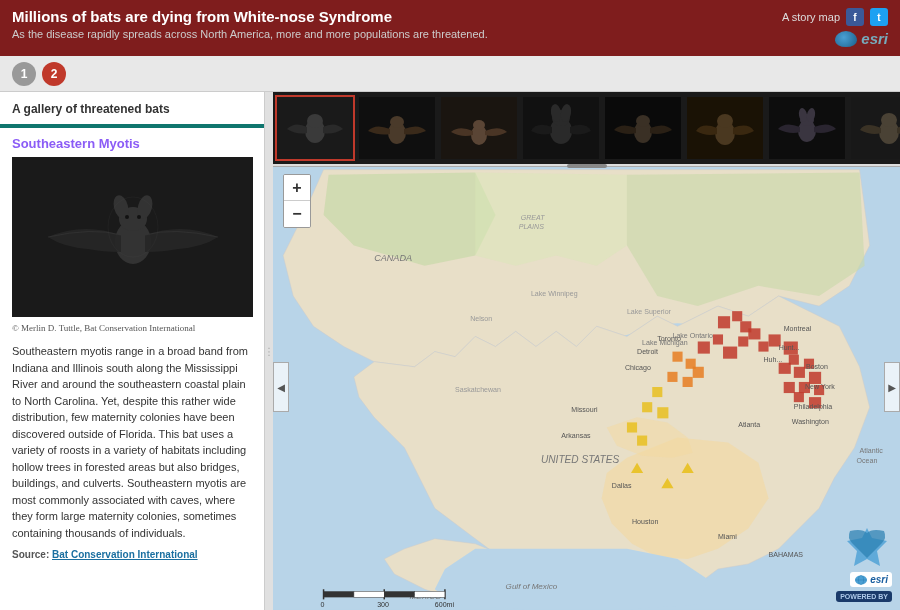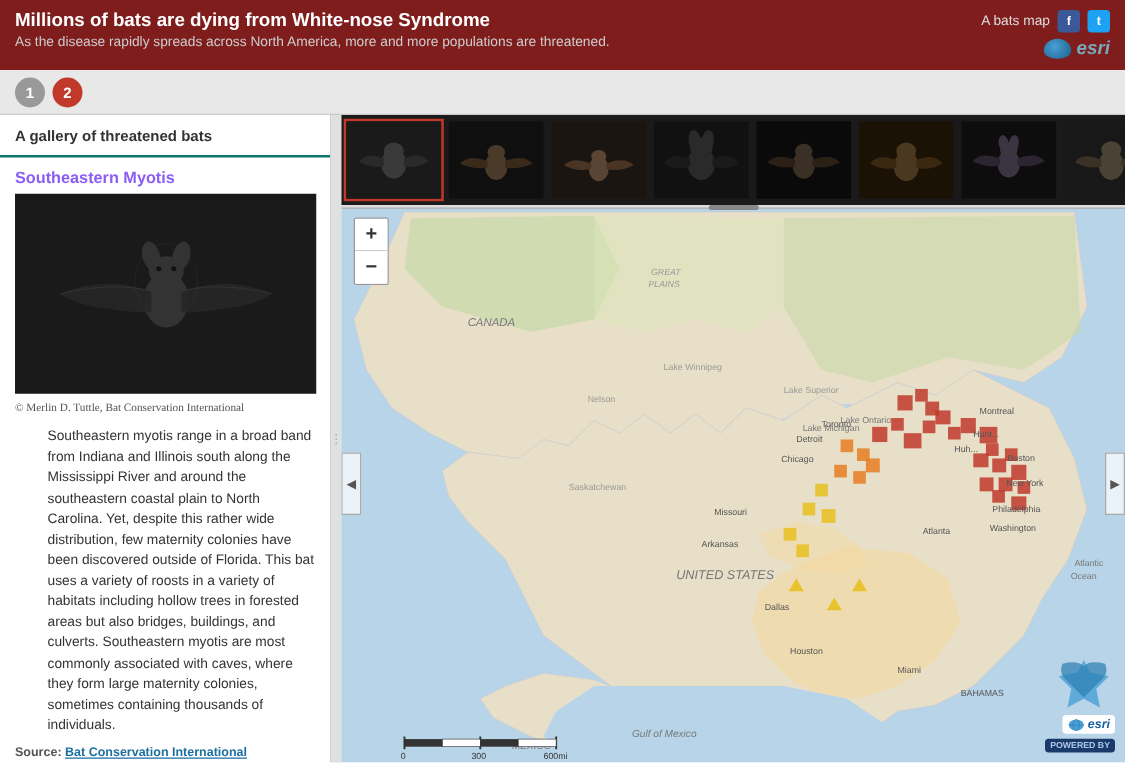--- a/index.html
+++ b/index.html
@@ -98,21 +98,21 @@
     #left-panel {
       width: 265px;
       min-width: 265px;
       border-right: 1px solid #ccc;
       overflow-y: auto;
       background: #fff;
       padding: 0;
     }
     #panel-header {
       padding: 10px 12px 8px;
-      border-bottom: 2px solid #0f766e;
+      border-bottom: 4px solid #0f766e;
       font-size: 12px;
       font-weight: bold;
       color: #333;
     }
     #bat-name {
       padding: 8px 12px 6px;
       font-size: 13px;
       font-weight: bold;
       color: #8b5cf6;
     }
@@ -137,21 +137,20 @@
       font-size: 9px;
       color: #555;
       margin: 3px 12px 10px;
       font-family: Liberation Serif, serif;
     }
     #bat-description {
       padding: 0 12px 8px;
       font-size: 11px;
       line-height: 1.5;
       color: #333;
-      margin-left: 26px;
     }
     #bat-source {
       padding: 0 12px 8px;
       font-size: 10px;
       color: #555;
       font-weight: bold;
     }
     #bat-source a { color: #1a6fa0; }
 
     
@@ -291,21 +290,21 @@
 </head>
 <body>
 
 <div id="header">
   <div id="header-left">
     <div id="header-title">Millions of bats are dying from White-nose Syndrome</div>
     <div id="header-subtitle">As the disease rapidly spreads across North America, more and more populations are threatened.</div>
   </div>
   <div id="header-right">
     <div id="story-map-area">
-      <span id="story-map-text">A bats map</span>
+      <span id="story-map-text">A story map</span>
       <span class="social-icon fb-icon">f</span>
       <span class="social-icon tw-icon">t</span>
     </div>
     <div id="esri-logo">
       <span class="esri-globe"></span>
       <span style="font-size:15px;font-weight:bold;color:#7ab;">esri</span>
     </div>
   </div>
 </div>
 

